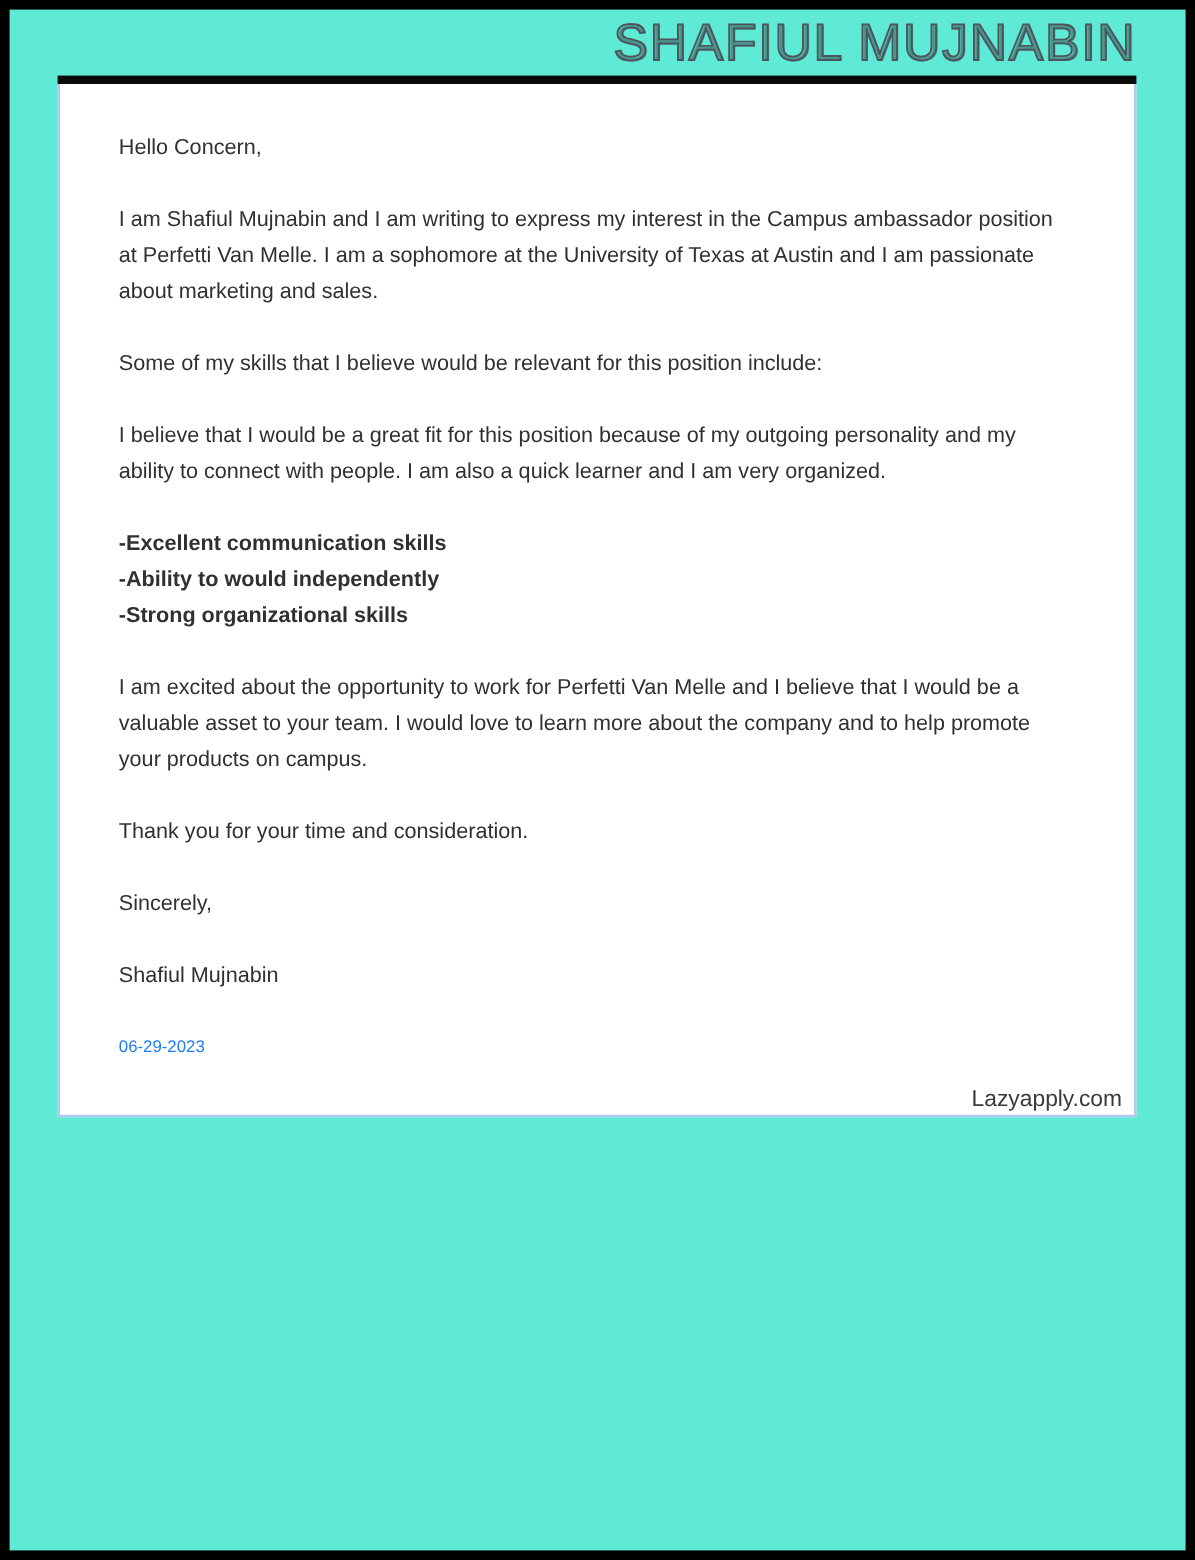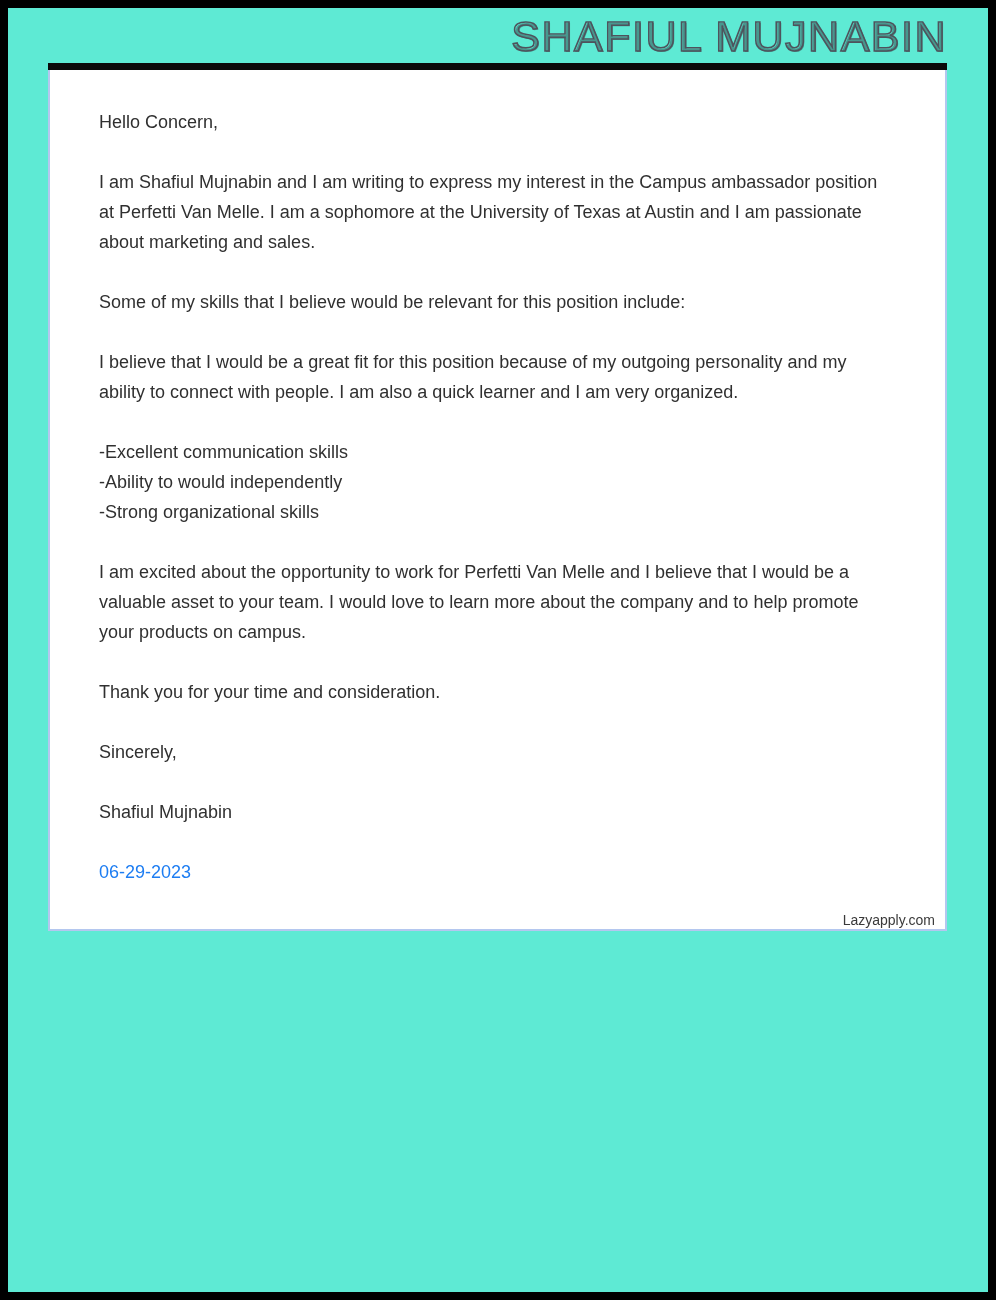--- a/index.html
+++ b/index.html
@@ -52,37 +52,37 @@
   }
 
   .letter-body {
     color: #303030;
     font-size: 18px;
     line-height: 30px;
   }
 
   .letter-body p { margin: 0 0 30px 0; }
 
-  .skills-list { margin: 0 0 30px 0; }
+  .skills-list { margin: 0 0 30px 0; font-weight: bold; }
   .skill-item { line-height: 30px; }
 
   .signature-block p { margin: 0 0 30px 0; }
 
   .letter-date {
     color: #1d7df2;
-    font-size: 18px;
+    font-size: 14px;
     line-height: 30px;
     margin-top: 10px;
   }
 
   .watermark {
     position: absolute;
     bottom: 1px;
     right: 10px;
-    font-size: 14px;
+    font-size: 19px;
     color: #3a3a3a;
   }
 </style>
 </head>
 <body>
 
 <div class="canvas">
 
   <div class="header-name">SHAFIUL MUJNABIN</div>
 

